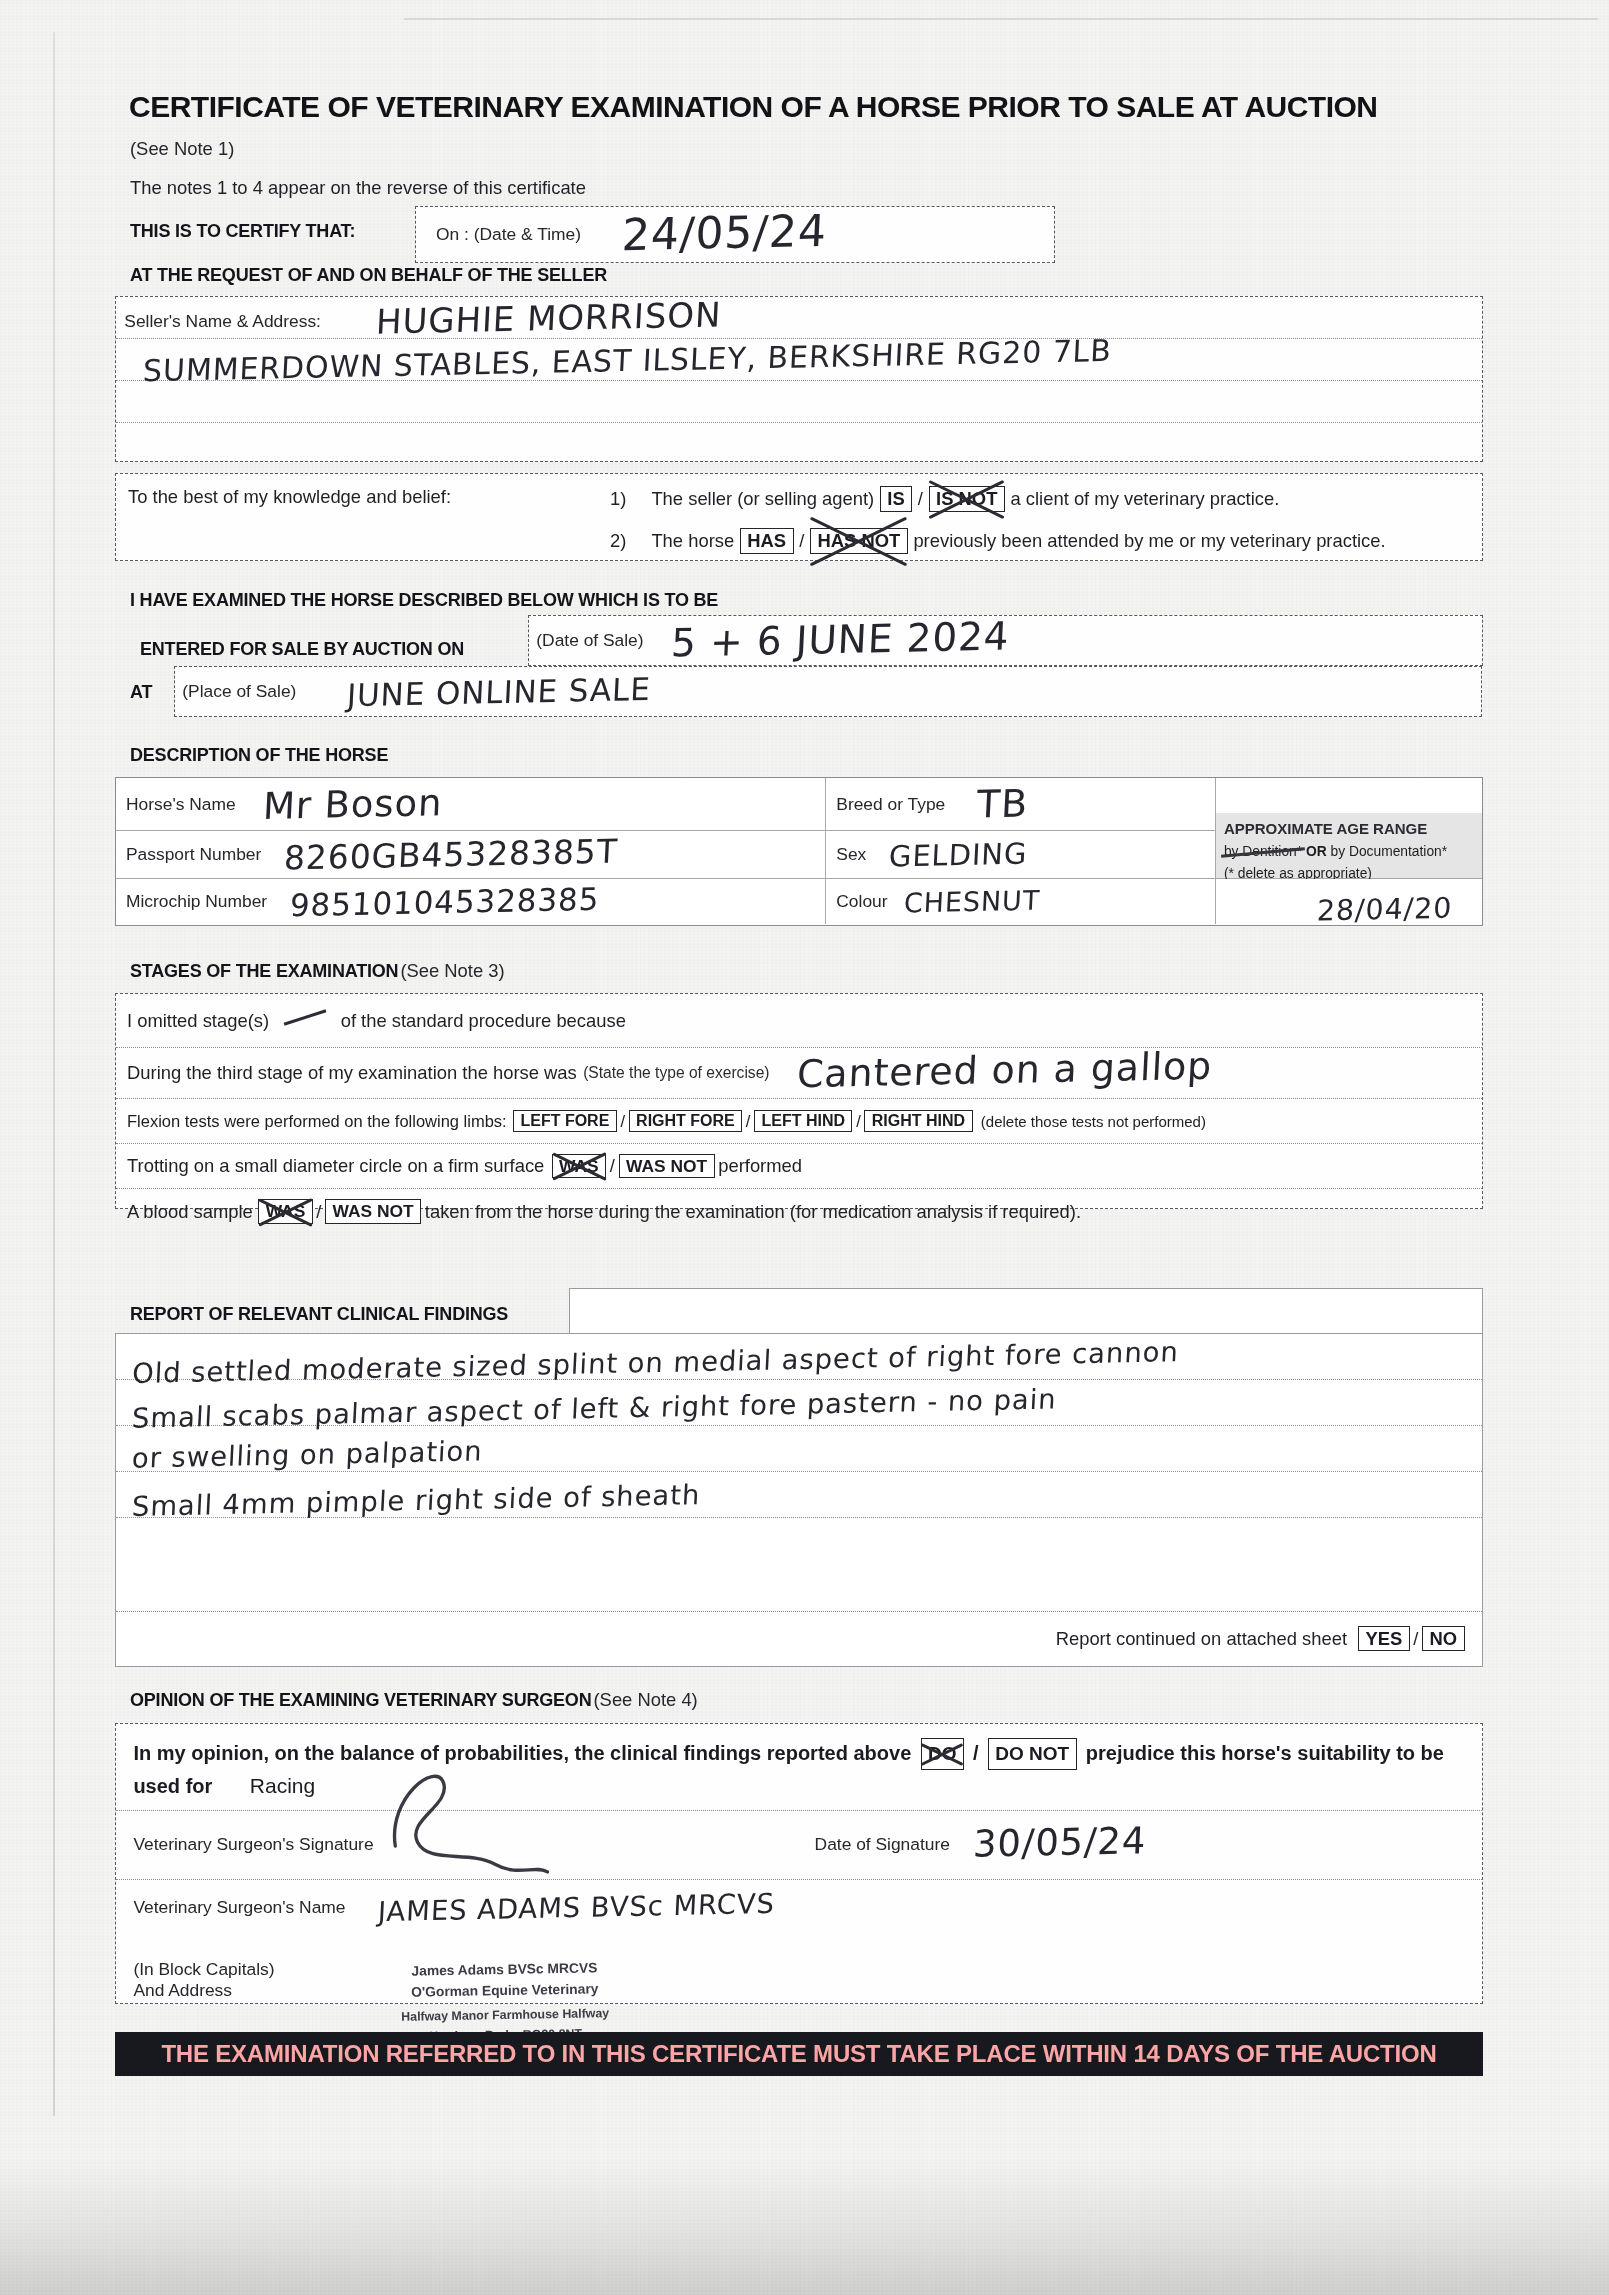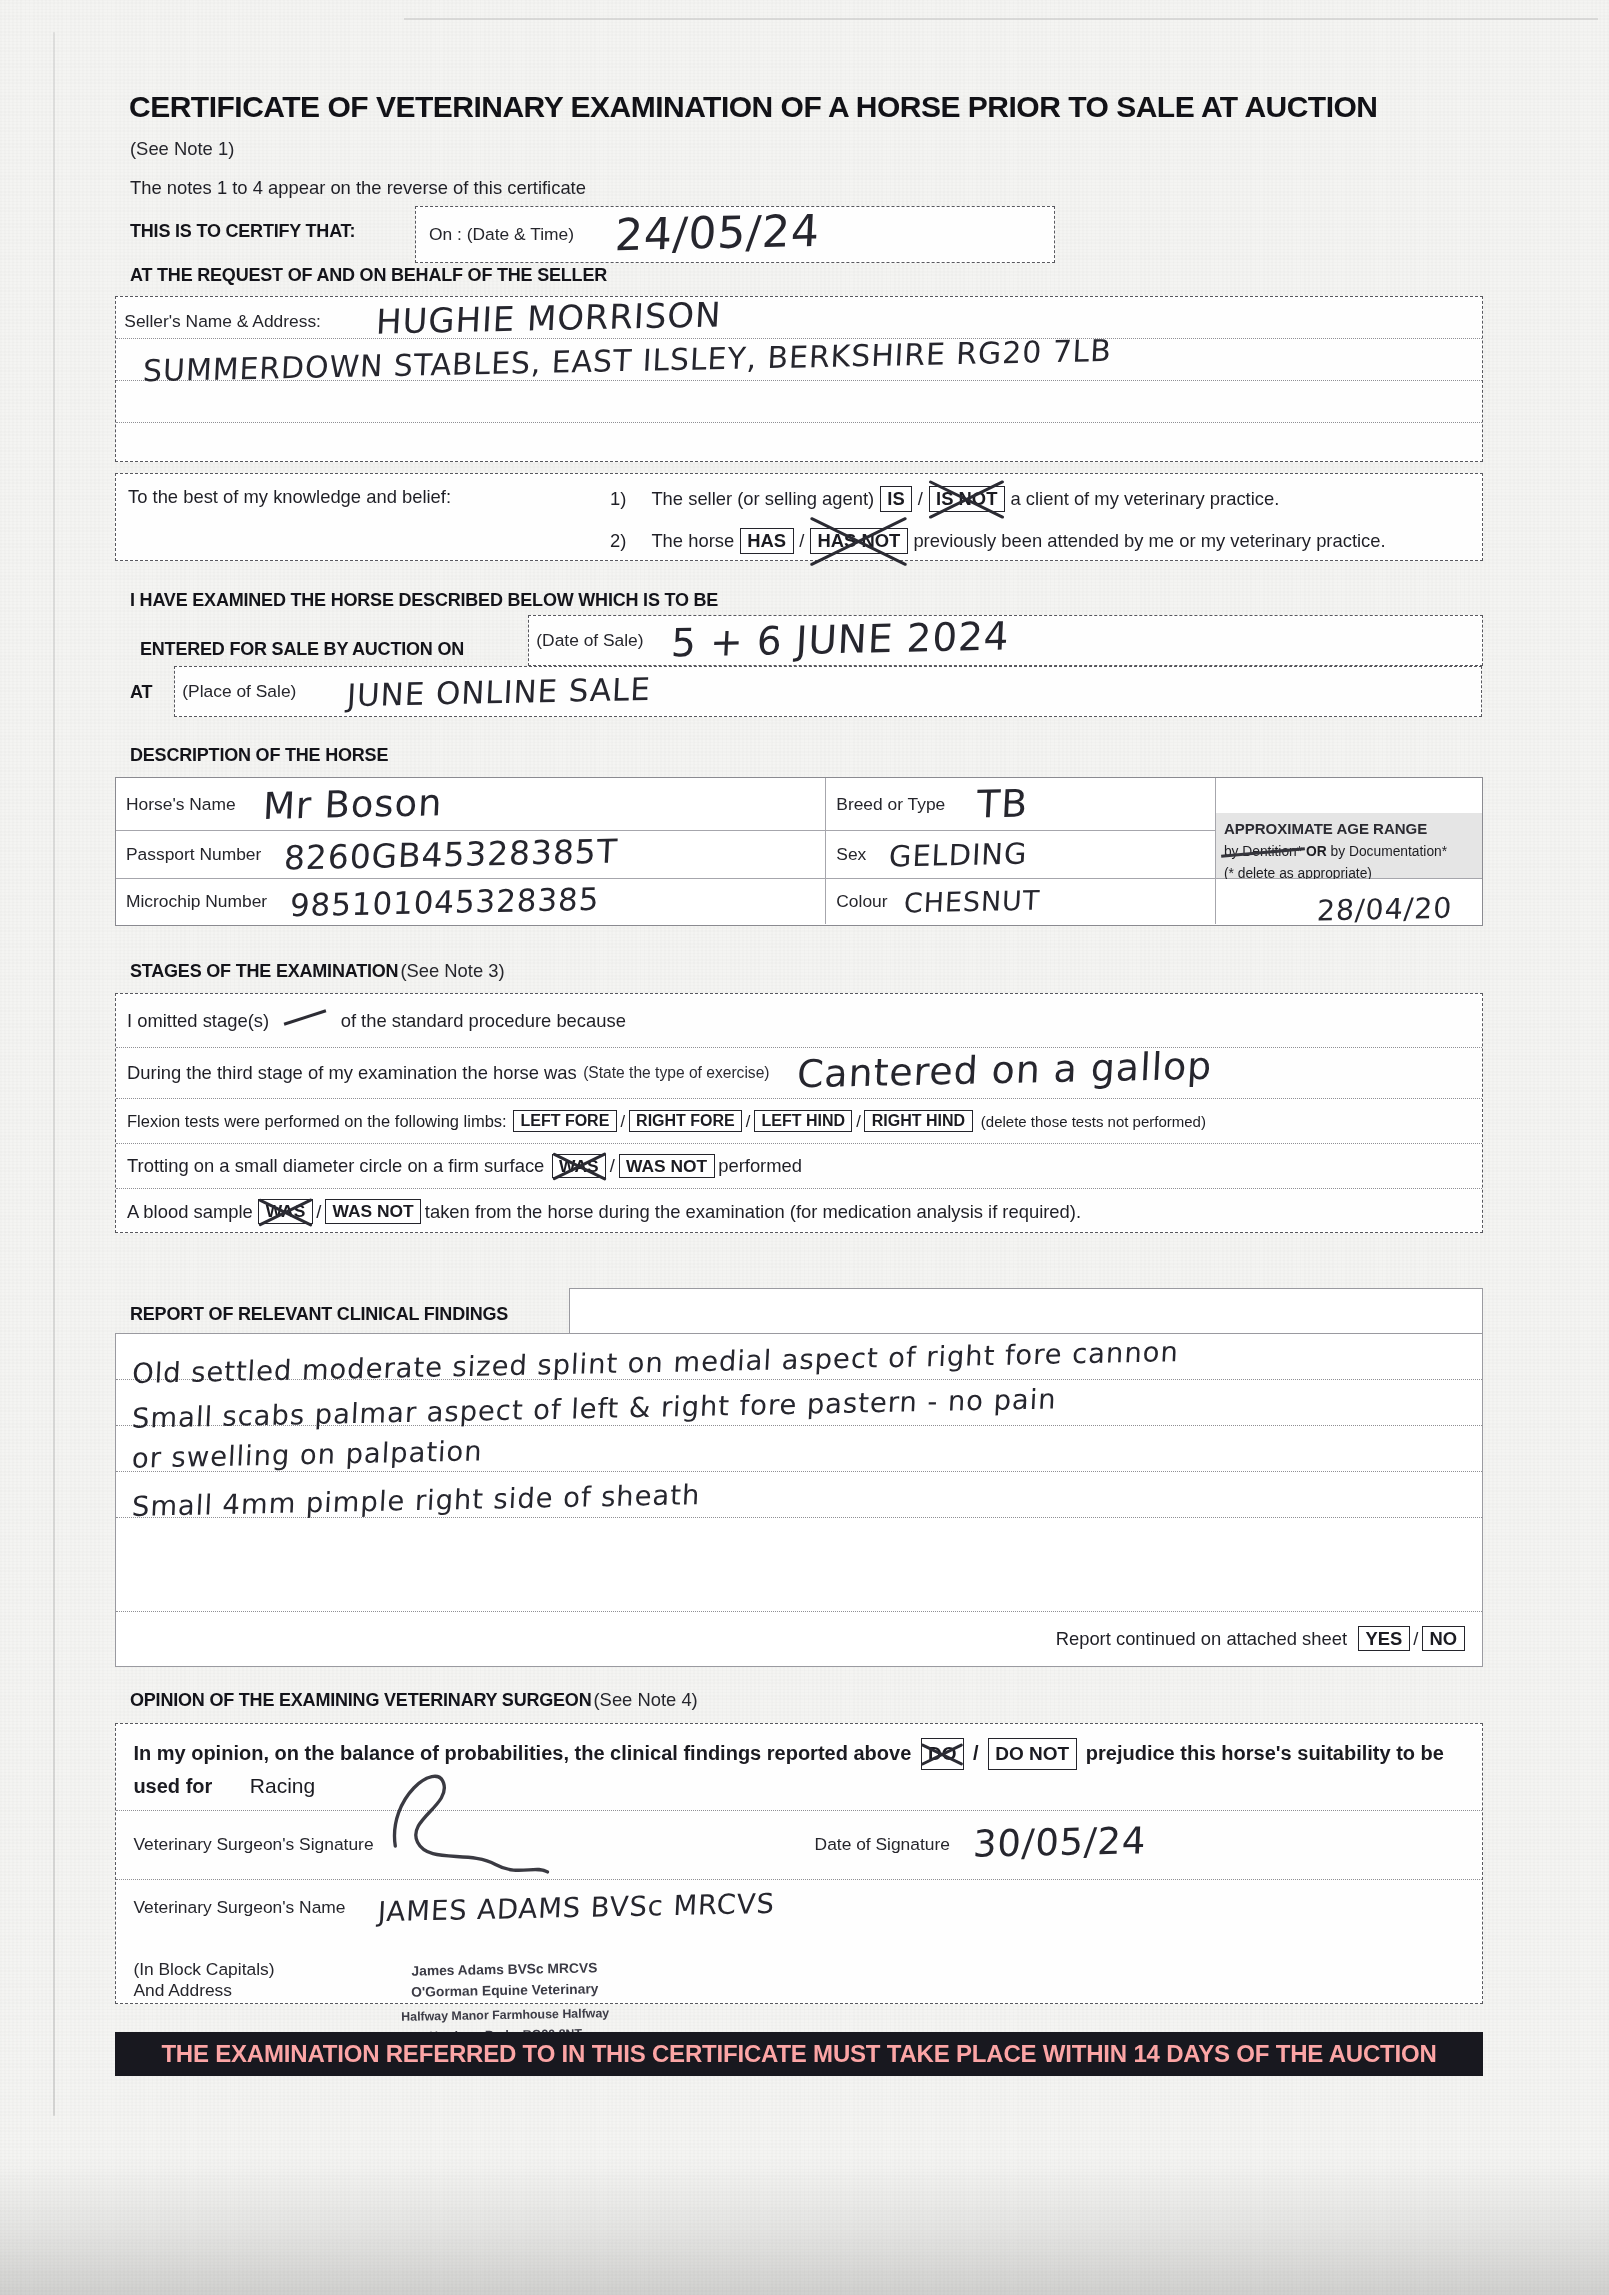--- a/index.html
+++ b/index.html
@@ -77,21 +77,21 @@
 
 <div class="abs edge-left"></div>
 <div class="abs edge-top"></div>
 <div class="abs bottom-fade"></div>
 
 <div class="abs title" style="left:129px; top:90px; width:1368px;">CERTIFICATE OF VETERINARY EXAMINATION OF A HORSE PRIOR TO SALE AT AUCTION</div>
 <div class="abs small-label" style="left:130px; top:138px; font-size:18.4px;">(See Note 1)</div>
 <div class="abs stmt" style="left:130px; top:177px;">The notes 1 to 4 appear on the reverse of this certificate</div>
 
 <div class="abs head" style="left:130px; top:221px;">THIS IS TO CERTIFY THAT:</div>
-<div class="abs dashed-box" style="left:415px; top:206px; width:640px; height:57px; display:flex; align-items:center; padding:0 13px;">
+<div class="abs dashed-box" style="left:415px; top:206px; width:640px; height:57px; display:flex; align-items:center; padding:0 20px;">
   <span class="small-label">On : (Date &amp; Time)</span>
   <span class="hw" style="font-size:44px; margin-left:41px; margin-top:-3.7px;">24/05/24</span>
 </div>
 
 <div class="abs head" style="left:130px; top:265px;">AT THE REQUEST OF AND ON BEHALF OF THE SELLER</div>
 
 <div class="abs dashed-box" style="left:115px; top:296px; width:1368px; height:166px;">
   <div class="seller-row dotline">
     <span class="small-label" style="margin-bottom:6.4px;">Seller's Name &amp; Address:</span>
     <span class="hw" style="font-size:34px; margin-left:55px;">HUGHIE MORRISON</span>
@@ -176,21 +176,21 @@
     <span class="small-label">Colour</span>
     <span class="hw" style="font-size:27px; margin-left:16.5px;">CHESNUT</span>
   </div>
   <div class="desc-cell last-col last-row" style="grid-column:3; grid-row:3; border-bottom:none;"></div>
 </div>
 
 <div style="position:absolute; left:130px; top:960px;">
   <span class="head">STAGES OF THE EXAMINATION</span>
   <span class="small-label" style="font-size:18.4px;">(See Note 3)</span>
 </div>
-<div class="abs dashed-box" style="left:115px; top:993px; width:1368px; height:240px;">
+<div class="abs dashed-box" style="left:115px; top:993px; width:1368px; height:216px;">
   <div class="stage-row dotline" style="height:54px;">
     <span class="stmt">I omitted stage(s)</span>
     <span class="hw-dash"></span>
     <span class="stmt">of the standard procedure because</span>
   </div>
   <div class="stage-row dotline" style="height:51px;">
     <span class="stmt">During the third stage of my examination the horse was</span>
     <span class="tiny-label" style="margin-left:6.4px;">(State the type of exercise)</span>
     <span class="hw" style="font-size:38px; margin-left:27.5px; margin-top:-6.4px;">Cantered on a gallop</span>
   </div>

